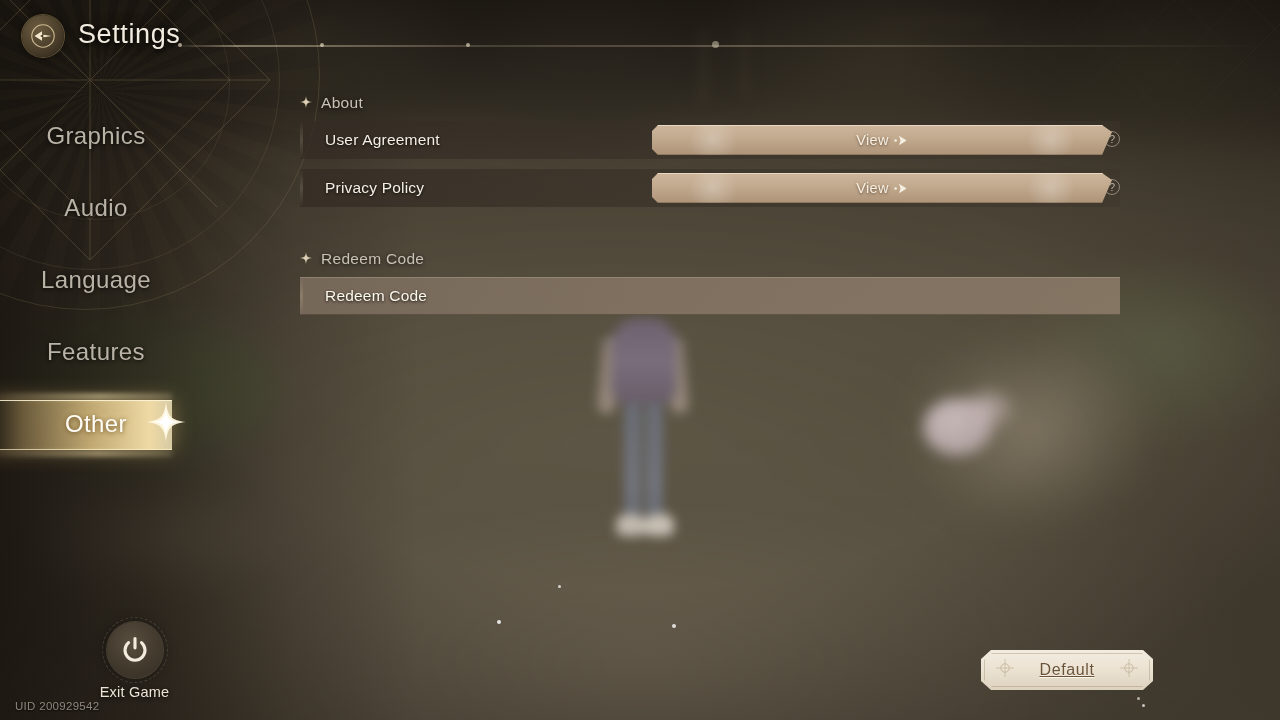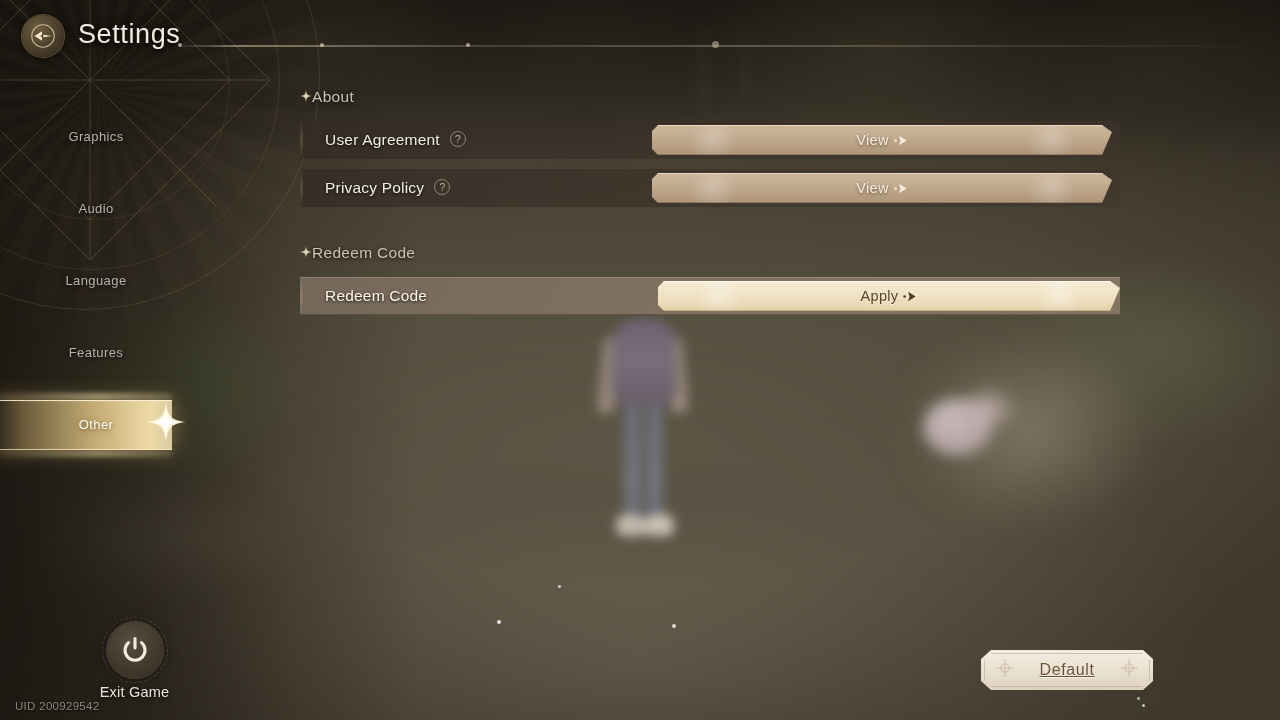--- a/index.html
+++ b/index.html
@@ -145,21 +145,21 @@
   }
   .hdr-dot { position:absolute; top:43px; width:4px; height:4px; border-radius:50%; background:rgba(236,223,196,.65); }
 
   
   #sidebar { position:absolute; left:0; top:100px; width:210px; z-index:6; }
   .nav-item {
     position:relative; height:72px; display:flex; align-items:center;
     justify-content:center; padding-right:34px; cursor:pointer;
   }
   .nav-label {
-    position:relative; z-index:3; font-size:13px; color:#b9b2a6; letter-spacing:.4px;
+    position:relative; z-index:3; font-size:24px; color:#b9b2a6; letter-spacing:.4px;
     text-shadow:0 1px 4px rgba(0,0,0,.8);
     margin-left:16px;
   }
   .nav-item.active .nav-label { color:#fffdf6; text-shadow:0 1px 5px rgba(90,60,18,.95), 0 0 10px rgba(255,232,170,.5); }
   .nav-item.active .hl {
     position:absolute; left:-10px; top:12px; width:182px; height:50px; z-index:1;
     background:linear-gradient(90deg, rgba(255,214,128,0) 0%, rgba(243,204,126,.35) 18%, rgba(250,218,148,.72) 55%, rgba(255,232,176,.92) 88%, rgba(255,240,196,.80) 100%);
     box-shadow: inset 0 1px 0 rgba(255,248,220,.85), inset 0 -1px 0 rgba(255,244,205,.65), 0 0 22px rgba(240,198,120,.45);
   }
   .nav-item.active .hl::before {
@@ -170,28 +170,29 @@
   .nav-item.active .hl::after {
     content:""; position:absolute; left:0; bottom:-7px; width:100%; height:7px;
     background:linear-gradient(90deg, rgba(255,230,170,0) 0%, rgba(255,236,186,.40) 60%, rgba(255,240,200,.12) 100%);
     filter:blur(2px);
   }
   .nav-spark { position:absolute; right:22px; top:50%; transform:translateY(-50%); z-index:4; }
 
   
   #main { position:absolute; left:300px; top:88px; width:820px; z-index:6; }
   .section-head {
-    display:flex; align-items:flex-start; margin-bottom:9px; height:24px;
+    display:flex; align-items:flex-end; gap:9px; margin-bottom:9px; height:24px;
   }
   .section-head .s-label {
     font-size:15.5px; color:#c9c1b3; letter-spacing:.3px; text-shadow:0 1px 4px rgba(0,0,0,.8);
   }
   .row {
     position:relative; height:38px; margin-bottom:10px; display:flex; align-items:center;
     background:linear-gradient(90deg, rgba(52,44,36,.78) 0%, rgba(56,48,39,.66) 42%, rgba(62,53,43,.50) 100%);
+    justify-content:space-between;
   }
   .row::before {
     content:""; position:absolute; left:0; top:0; width:3px; height:100%;
     background:linear-gradient(180deg, rgba(230,212,176,.0), rgba(230,212,176,.18), rgba(230,212,176,.0));
   }
   .row-label {
     margin-left:25px; font-size:15.5px; color:#f4efe4; letter-spacing:.2px;
     text-shadow:0 1px 3px rgba(0,0,0,.85); white-space:nowrap;
   }
   .help-dot {
@@ -438,33 +439,20 @@
       <span>
         <svg width="12" height="12" viewBox="0 0 12 12">
           <path d="M6 0 C6.5 4.6 7.4 5.5 12 6 C7.4 6.5 6.5 7.4 6 12 C5.5 7.4 4.6 6.5 0 6 C4.6 5.5 5.5 4.6 6 0 Z" fill="#dccfb4"></path>
         </svg>
       </span>
       <span class="s-label">Redeem Code</span>
     </div>
 
     <div class="row redeem">
       <span class="row-label">Redeem Code</span>
-      <div class="act-btn btn-apply">
-        <span class="deco-d" style="left:34px; top:-12px;"></span>
-        <span class="deco-d" style="right:34px; top:-12px;"></span>
-        <span class="btxt">
-          <span>Apply</span>
-          <span class="arrow">
-            <svg width="14" height="11" viewBox="0 0 14 11">
-              <circle cx="1.6" cy="5.5" r="1.25" fill="#4c3a24"></circle>
-              <path d="M5 0.8 L12.6 5.5 L5 10.2 L6.6 5.5 Z" fill="#4c3a24"></path>
-            </svg>
-          </span>
-        </span>
-      </div>
     </div>
   </div>
 </div>
 
 <div id="exit">
   <div class="exit-circle">
     <svg width="32" height="32" viewBox="0 0 32 32">
       <path d="M9.5 8.6 A10 10 0 1 0 22.5 8.6" fill="none" stroke="#f3ecdc" stroke-width="3.1" stroke-linecap="round"></path>
       <rect x="14.45" y="3" width="3.1" height="12.4" rx="1.55" fill="#f3ecdc"></rect>
     </svg>

